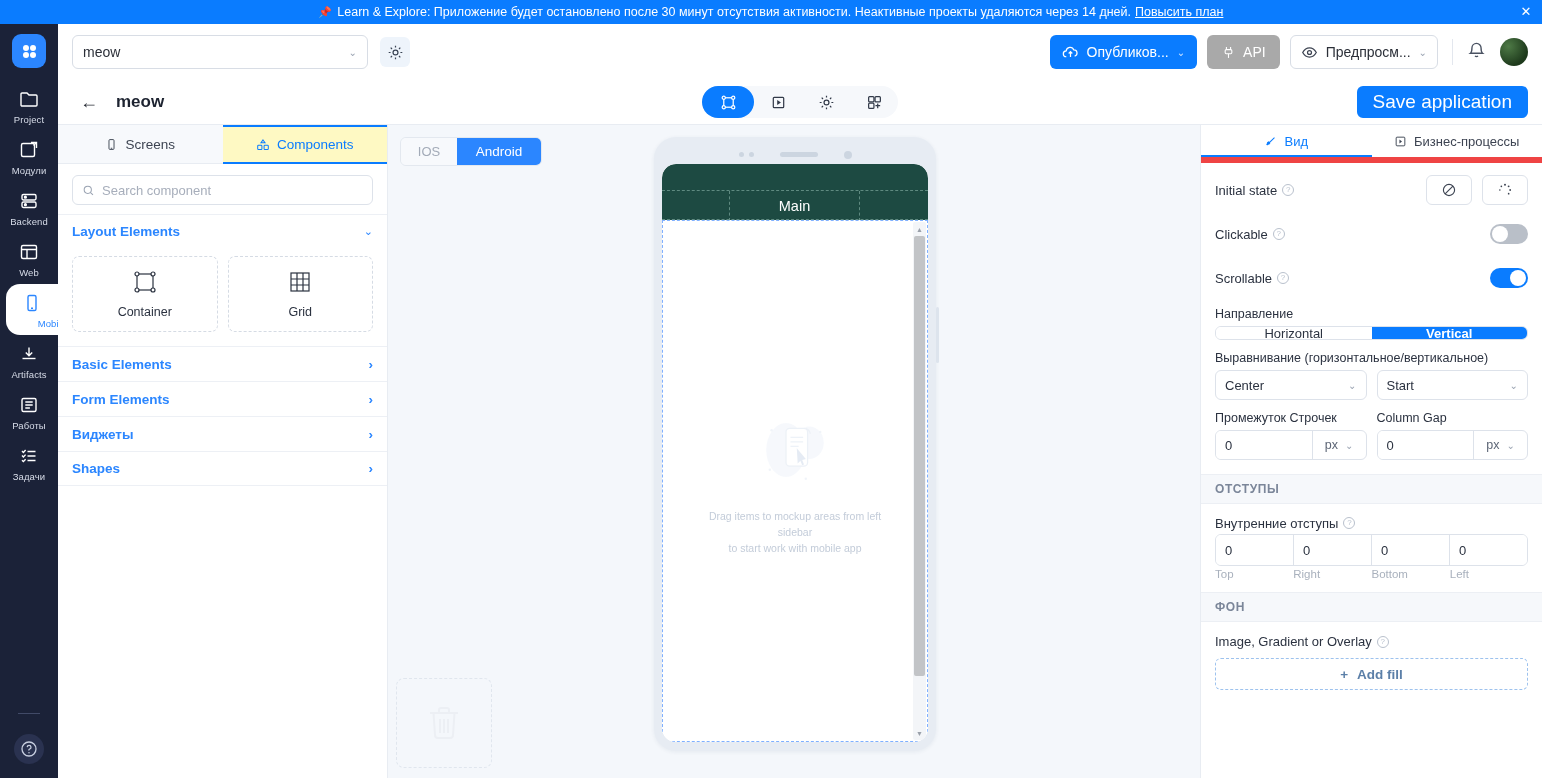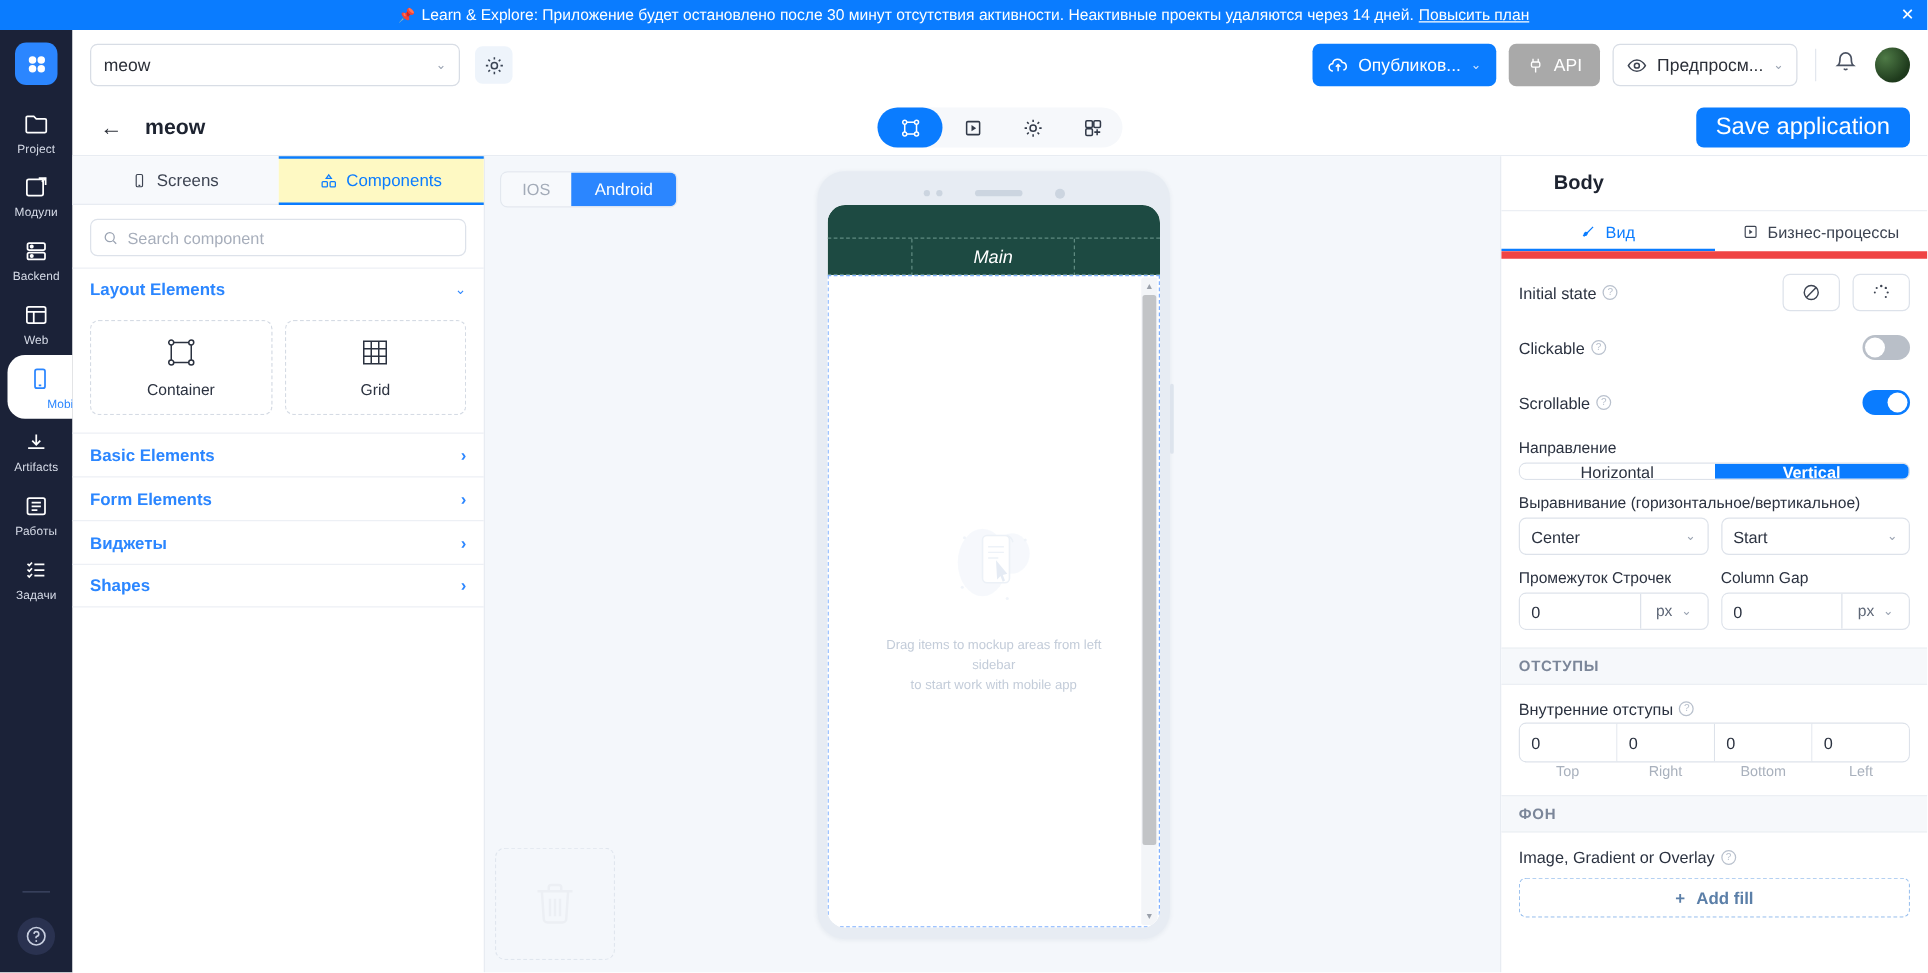--- a/index.html
+++ b/index.html
@@ -215,21 +215,21 @@
     border-radius: 14px 14px 0 0;
     border-bottom: 1px dashed #5f8a80;
   }
   .appbar .abrow {
     position: absolute; left: 0; right: 0; top: 26px; height: 30px;
     border-top: 1px dashed #5f8a80; display: flex; align-items: center;
   }
   .appbar .abcell { border-right: 1px dashed #5f8a80; height: 30px; }
   .appbar .abtitle {
     flex: 1; text-align: center; color: #fff; font-size: 14.5px;
-    border-right: 1px dashed #5f8a80; line-height: 30px; font-style: italic;
+    border-right: 1px dashed #5f8a80; line-height: 30px;
   }
   .body-area {
     position: absolute; top: 56px; left: 0; right: 0; bottom: 0;
     background: #fff; border: 1px dashed #7fb0ff;
     display: flex; flex-direction: column; align-items: center; justify-content: center;
   }
   .ph-illus { width: 90px; height: 88px; opacity: .5; margin-bottom: 14px; }
   .ph-text {
     font-size: 10.5px; color: #c3ccd9; text-align: center; line-height: 16px;
     width: 200px;
@@ -336,21 +336,21 @@
     border-top: 1px solid #eceff4; border-bottom: 1px solid #eceff4;
   }
   .pad4 { display: flex; margin: 0 14px; border: 1px solid #dde2ea; border-radius: 6px; overflow: hidden; }
   .pad4 .pcell { flex: 1; border-right: 1px solid #dde2ea; }
   .pad4 .pcell:last-child { border-right: none; }
   .pad4 input {
     width: 100%; height: 30px; border: none; outline: none; padding: 0 9px;
     font-size: 13px; color: #2b3240; font-family: "Liberation Sans", sans-serif;
   }
   .padlabels { display: flex; margin: 2px 14px 0; }
-  .padlabels div { flex: 1; text-align: center; font-size: 11.5px; color: #a9b1bd; }
+  .padlabels div { flex: 1; text-align: left; font-size: 11.5px; color: #a9b1bd; }
   .addfill {
     margin: 6px 14px 0; height: 32px; border: 1px dashed #9dc2ee; border-radius: 6px;
     display: flex; align-items: center; justify-content: center; gap: 9px;
     font-size: 13.5px; color: #5b7fa8; font-weight: bold; cursor: pointer;
   }
 </style>
 </head>
 <body>
 
 <div id="banner">
@@ -687,21 +687,20 @@
     <svg width="40" height="42" viewBox="0 0 40 42" fill="none" stroke="#eceff4" stroke-width="2">
       <path d="M6 11h28"></path>
       <path d="M15 11V8a2 2 0 0 1 2-2h6a2 2 0 0 1 2 2v3"></path>
       <path d="M9.5 11l1.5 22a3 3 0 0 0 3 3h12a3 3 0 0 0 3-3l1.5-22"></path>
       <path d="M16 17v14M20 17v14M24 17v14"></path>
     </svg>
   </div>
 </div>
 
 <div id="rpanel">
-  <div class="rp-title">Body</div>
 
   <div class="rp-tabs">
     <div class="rp-tab active">
       <svg width="13" height="13" viewBox="0 0 18 18" fill="none" stroke="#0a7cff" stroke-width="1.4">
           <path d="M14.5 3.5L7 11M4.5 13.5c1-1 2.5-1 2.5-1l1-1.5-1.5-1.5L5 10.5s0 1.5-1 2.5z" fill="#0a7cff"></path>
         </svg>
       <span>Вид</span>
     </div>
     <div class="rp-tab">
       <svg width="13" height="13" viewBox="0 0 18 18" fill="none" stroke="#3d4452" stroke-width="1.3">

